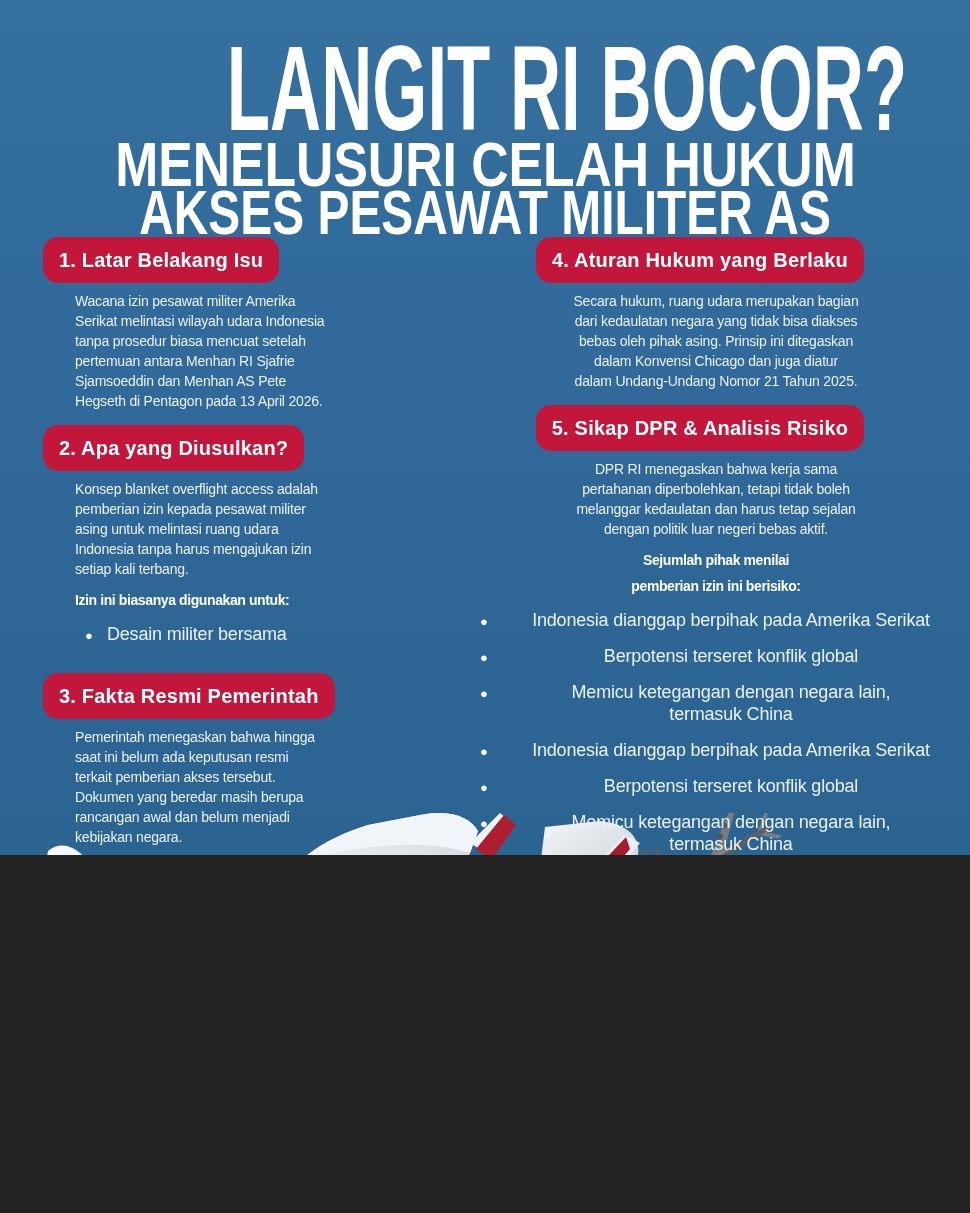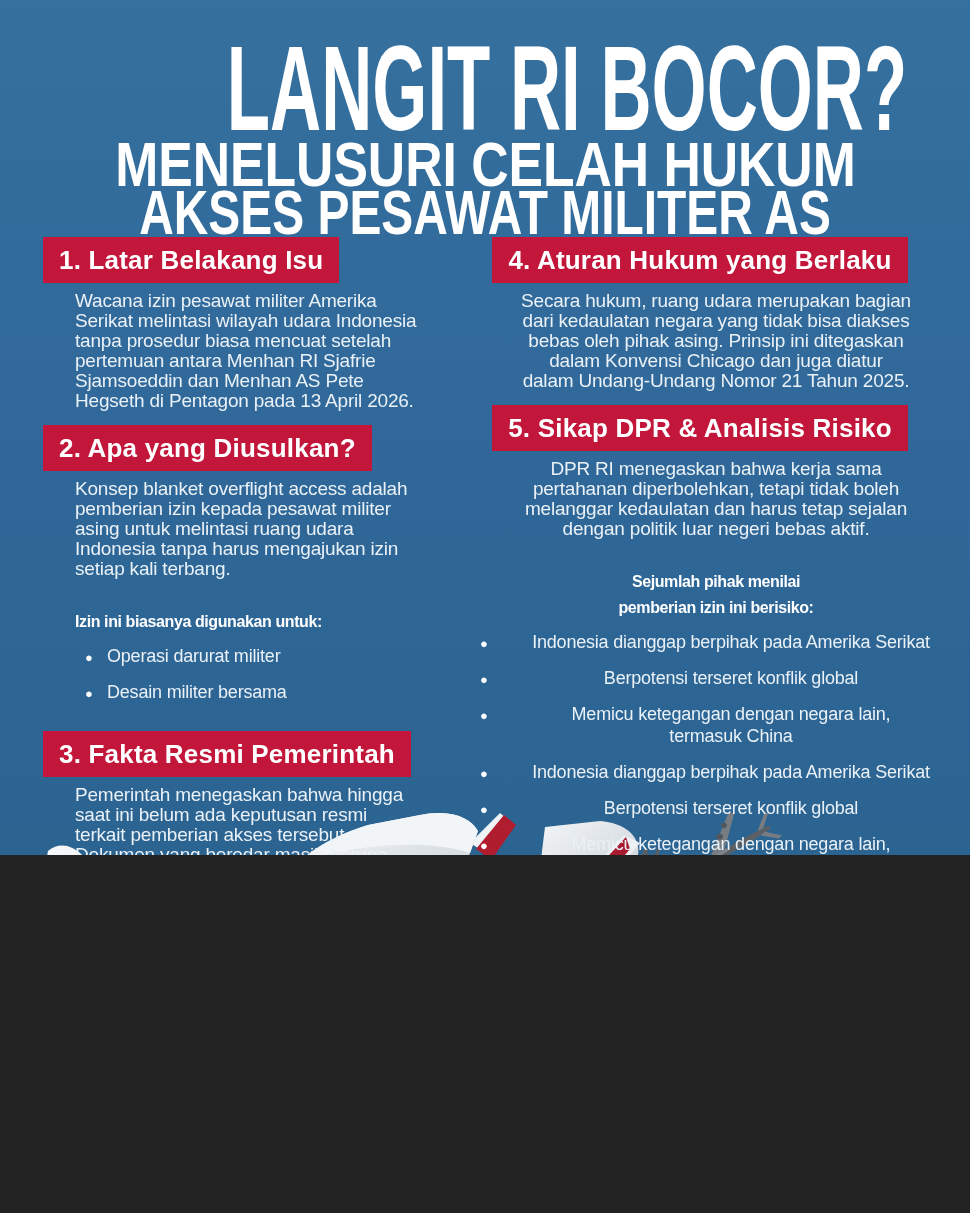--- a/index.html
+++ b/index.html
@@ -19,32 +19,32 @@
   .t .inner{display:inline-block;transform-origin:50% 50%;}
   .t1 .inner{transform:scaleX(.60) scaleY(1.02);}
   .t2 .inner{transform:scaleX(.82);}
   .t3 .inner{transform:scaleX(.76);}
   
   .col{position:absolute;top:237px;}
   .col-left{left:43px;width:430px;}
   .col-right{left:440px;width:520px;text-align:center;}
   .badge{
     display:inline-block;background:var(--badge-red,#c2163a);color:#fff;
-    font-weight:bold;font-size:26px;line-height:46px;padding:0 16px;
-    letter-spacing:.2px;white-space:nowrap;
+    font-weight:bold;font-size:20px;line-height:46px;padding:0 16px;
+    letter-spacing:.2px;white-space:nowrap;border-radius:15px;
   }
   .body{
     margin:8px 0 0;padding-left:32px;
-    font-size:19px;line-height:20px;letter-spacing:-.2px;
+    font-size:14px;line-height:20px;letter-spacing:-.2px;
     white-space:pre-line;color:var(--body-text,#eaf1f7);
   }
   .gap-s{margin-top:14px;}
   .subhead{
-    margin:30px 0 0;padding-left:32px;font-weight:bold;color:#fff;
-    font-size:16px;line-height:26px;letter-spacing:-.4px;white-space:pre-line;
+    margin:8px 0 0;padding-left:32px;font-weight:bold;color:#fff;
+    font-size:14px;line-height:26px;letter-spacing:-.4px;white-space:pre-line;
   }
   ul.blist{list-style:none;margin:10px 0 0;padding:0 0 0 64px;}
   .col-right ul.blist{padding-left:62px;}
   ul.blist li{
     position:relative;margin:0 0 14px;font-size:18px;line-height:22px;
     letter-spacing:-.2px;white-space:pre-line;
   }
   ul.blist li::before{
     content:"\25CF";position:absolute;left:-22px;top:2px;font-size:13px;color:#fff;
   }
@@ -223,21 +223,20 @@
 Hegseth di Pentagon pada 13 April 2026.</p>
 
     <div class="badge gap-s">2. Apa yang Diusulkan?</div>
     <p class="body">Konsep blanket overflight access adalah
 pemberian izin kepada pesawat militer
 asing untuk melintasi ruang udara
 Indonesia tanpa harus mengajukan izin
 setiap kali terbang.</p>
     <p class="subhead">Izin ini biasanya digunakan untuk:</p>
     <ul class="blist">
-      <li>Operasi darurat militer</li>
       <li>Desain militer bersama</li>
     </ul>
 
     <div class="badge gap-s">3. Fakta Resmi Pemerintah</div>
     <p class="body">Pemerintah menegaskan bahwa hingga
 saat ini belum ada keputusan resmi
 terkait pemberian akses tersebut.
 Dokumen yang beredar masih berupa
 rancangan awal dan belum menjadi
 kebijakan negara.</p>

